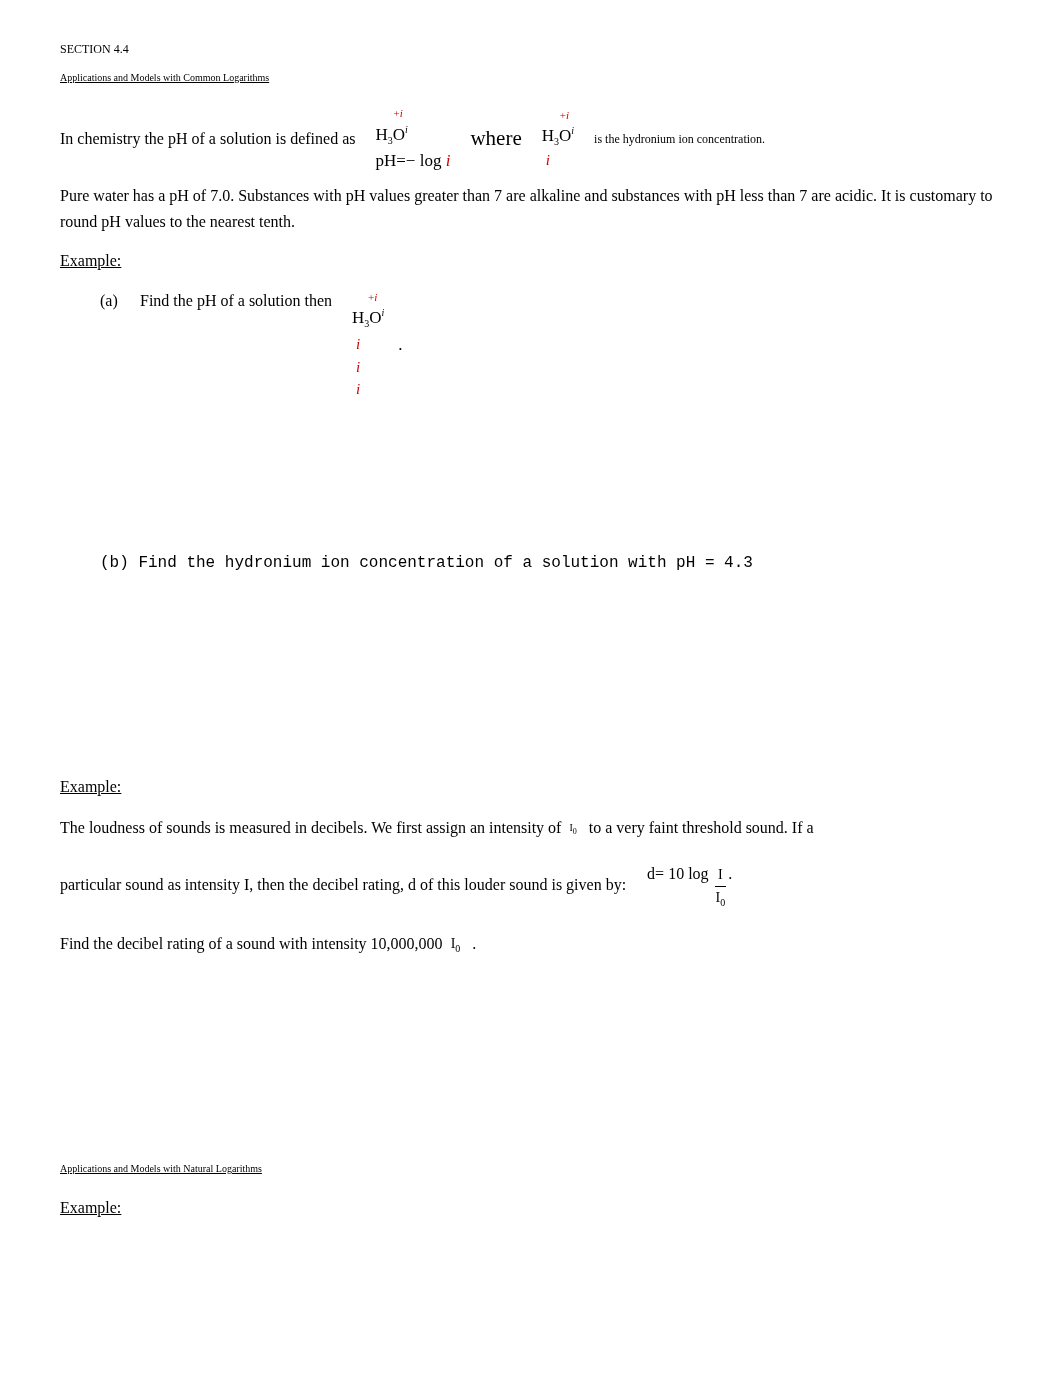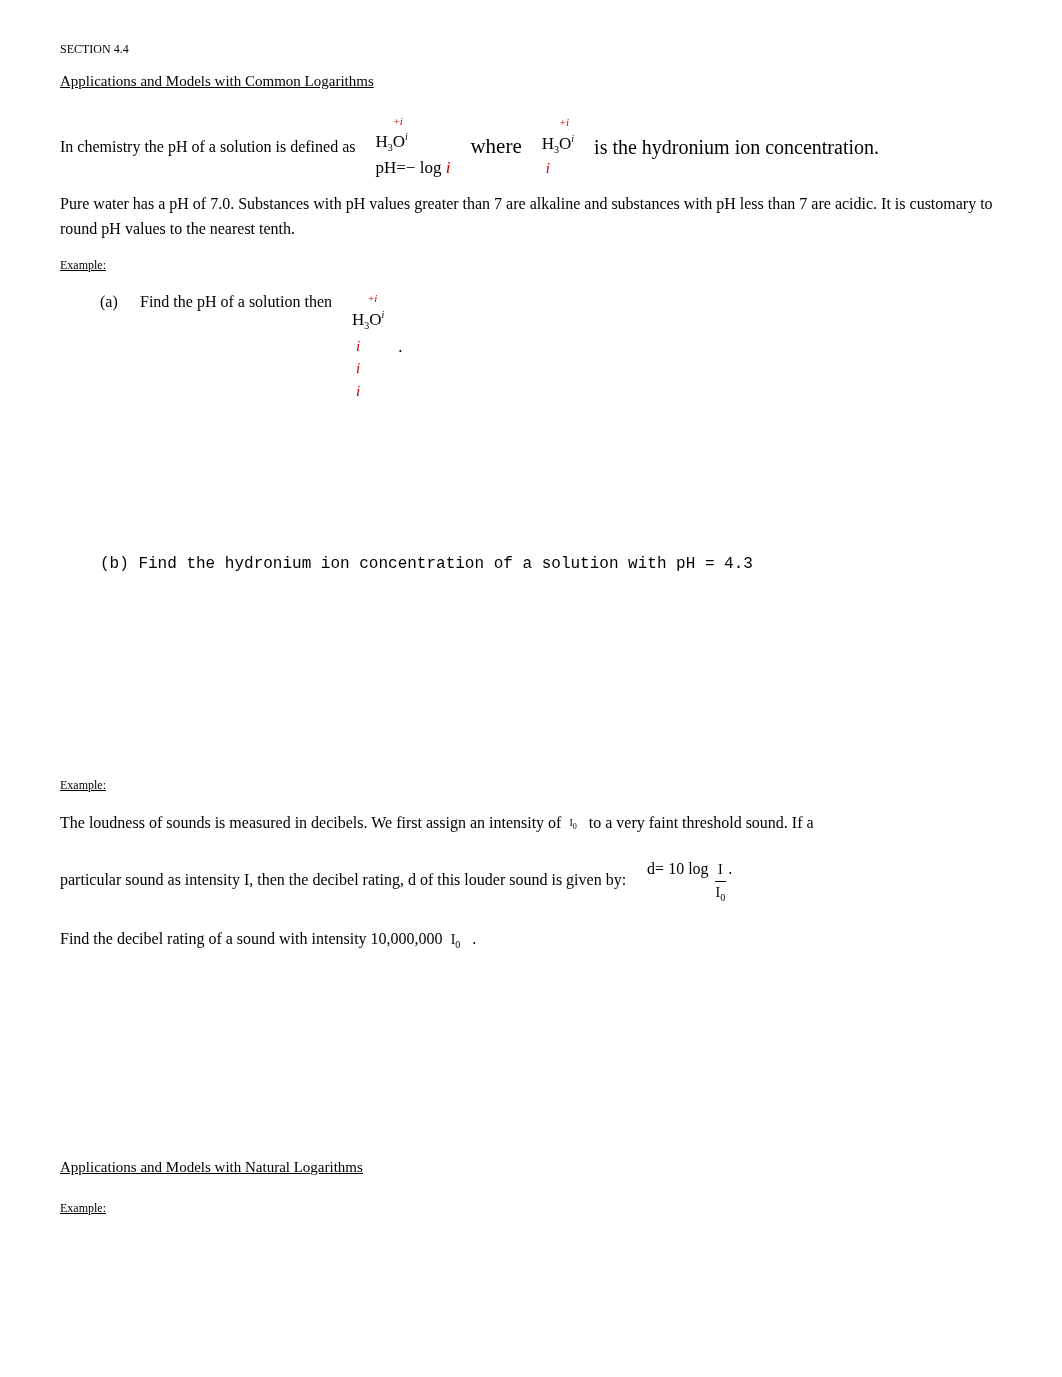--- a/index.html
+++ b/index.html
@@ -19,34 +19,34 @@
       line-height: 1.5;
     }
 
     .section-title {
       font-size: 12px;
       font-weight: normal;
       margin-bottom: 12px;
     }
 
     .section-subtitle {
-      font-size: 15px;
+      font-size: 10px;
       font-weight: normal;
       margin-bottom: 20px;
       text-decoration: underline;
     }
 
     .paragraph {
       font-size: 16px;
       margin-bottom: 14px;
       line-height: 1.6;
     }
 
     .example-label {
-      font-size: 12px;
+      font-size: 16px;
       text-decoration: underline;
       margin-bottom: 16px;
       display: block;
     }
 
     .ph-definition-row {
       display: flex;
       align-items: center;
       gap: 12px;
       margin-bottom: 20px;
@@ -55,21 +55,21 @@
 
     .ph-definition-text {
       font-size: 16px;
     }
 
     .where-text {
       font-size: 21px;
     }
 
     .hydronium-text {
-      font-size: 20px;
+      font-size: 12px;
     }
 
     .example-part {
       margin-left: 40px;
       margin-bottom: 20px;
     }
 
     .example-part-row {
       display: flex;
       align-items: flex-start;

